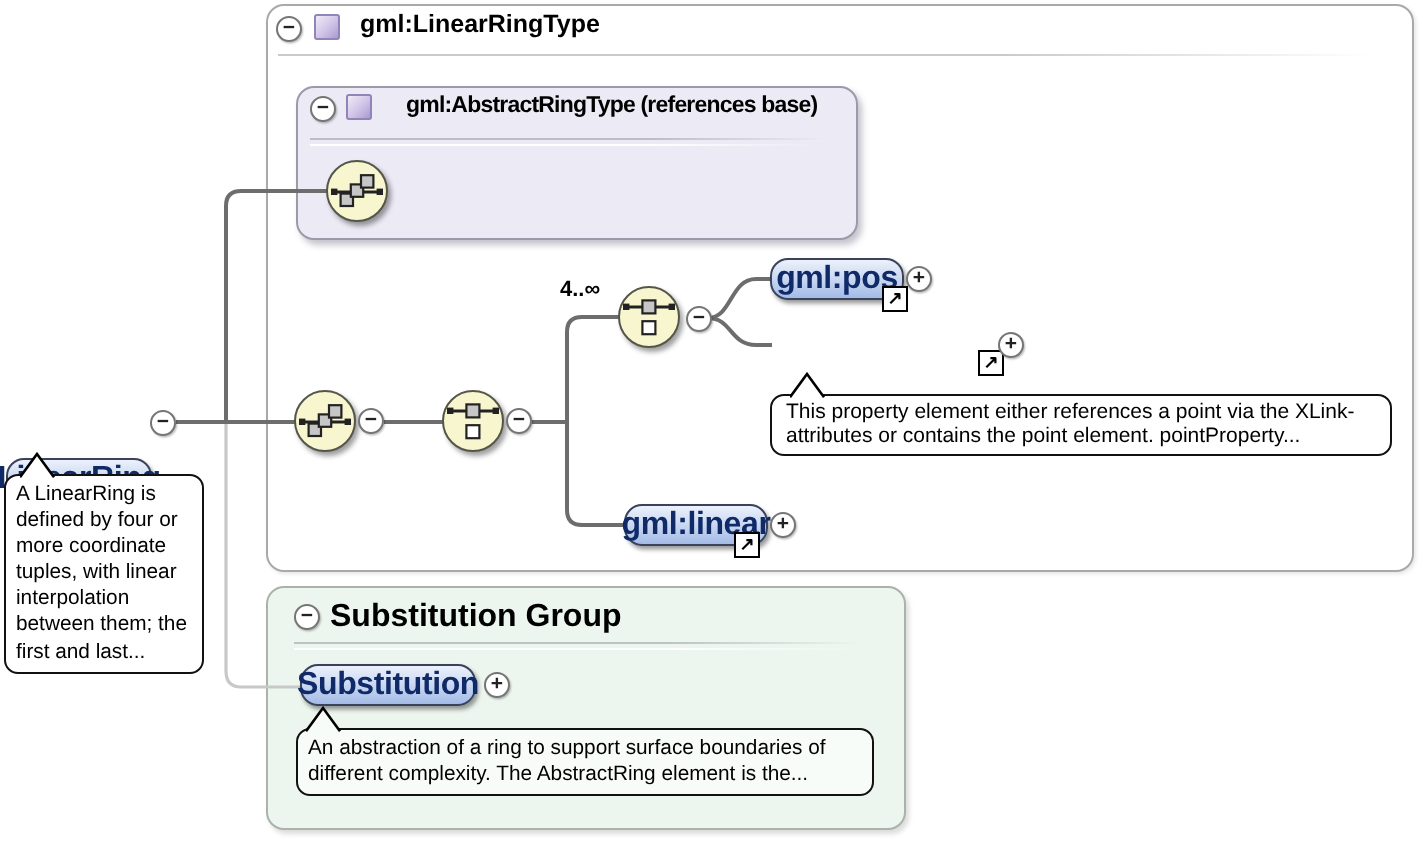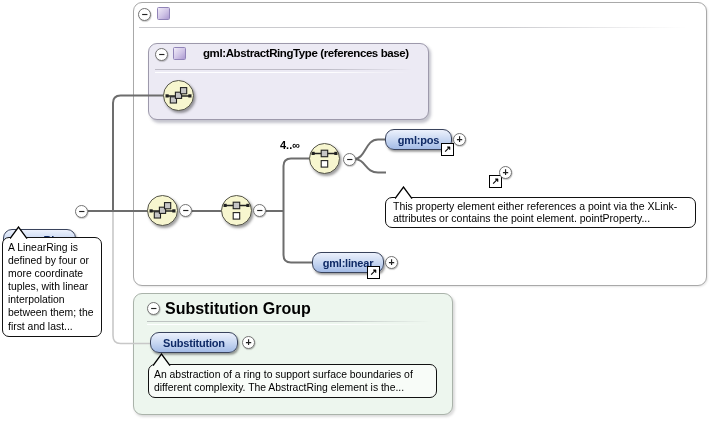--- a/index.html
+++ b/index.html
@@ -11,21 +11,21 @@
   .frame.sub{border:1.3px solid #aab3aa;background:#EDF6EE;box-shadow:1.5px 2px 2.5px rgba(0,0,0,.14);}
   svg.overlay{position:absolute;left:0;top:0;pointer-events:none;}
   .hdr{position:absolute;font-weight:bold;color:#000;white-space:nowrap;}
   .sep{position:absolute;height:2px;border-top:1.1px solid rgba(90,90,100,.32);
     border-bottom:1.1px solid rgba(255,255,255,.95);
     -webkit-mask-image:linear-gradient(to right,#000 65%,transparent 98%);
     mask-image:linear-gradient(to right,#000 65%,transparent 98%);}
   .pill{position:absolute;height:21px;border:1.3px solid #39435c;border-radius:9px;
     background:linear-gradient(to bottom,#ecf1fc 0%,#c9d8f2 50%,#a3bbe6 100%);
     box-shadow:1.2px 1.8px 2.2px rgba(0,0,0,.40);
-    color:#0f2a66;font-weight:bold;font-size:11px;letter-spacing:-.2px;
+    color:#0f2a66;font-weight:bold;font-size:16px;letter-spacing:-.2px;
     display:flex;align-items:center;justify-content:center;box-sizing:border-box;white-space:nowrap;cursor:default;}
   .circ{position:absolute;width:13px;height:13px;border:1px solid #757575;border-radius:50%;
     background:#fff;color:#222;box-sizing:border-box;display:flex;align-items:center;justify-content:center;
     font-size:10.5px;font-weight:bold;line-height:10px;box-shadow:0.6px 0.8px 1px rgba(0,0,0,.25);}
   .circ span{margin-top:-1px;}
   .comp{position:absolute;width:31px;height:31px;border-radius:50%;background:#F7F6CF;
     border:1.4px solid #55554a;box-shadow:1.6px 2px 2.6px rgba(0,0,0,.38);
     box-sizing:border-box;display:flex;align-items:center;justify-content:center;}
   .sq{position:absolute;width:13px;height:13px;border:1px solid #9184b8;border-radius:1.5px;
     background:linear-gradient(135deg,#f0ebf8 0%,#cfc3e6 55%,#ab99d1 100%);box-sizing:border-box;}
@@ -62,20 +62,21 @@
     </g>
     <g stroke="#c8c8c8" stroke-width="1.6" fill="none">
       <path d="M 113 212 V 335.5 Q 113 343.5 120.5 343.5 H 151"></path>
     </g>
   </svg>
 
   <div class="circ" style="left:138px;top:8px;">
       <span>−</span>
     </div>
   <div class="sq" style="left:157px;top:7px;"></div>
+  <div class="hdr" style="left:180px;top:5px;font-size:12.5px;">gml:LinearRingType</div>
   <div class="sep" style="left:139px;top:27px;width:558px;"></div>
 
   <div class="circ" style="left:155px;top:48px;">
       <span>−</span>
     </div>
   <div class="sq" style="left:173px;top:47px;"></div>
   <div class="hdr" style="left:203px;top:47px;font-size:11.5px;letter-spacing:-0.4px;">gml:AbstractRingType (references base)</div>
   <div class="sep" style="left:155px;top:69px;width:262px;"></div>
 
   <div class="comp" style="left:163px;top:80px;">

